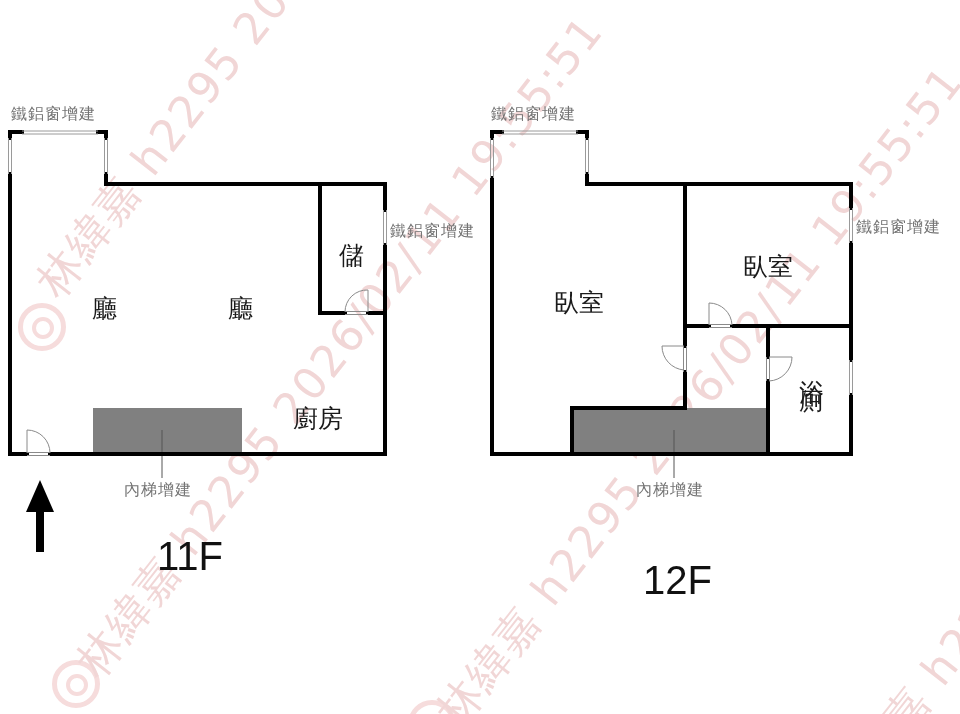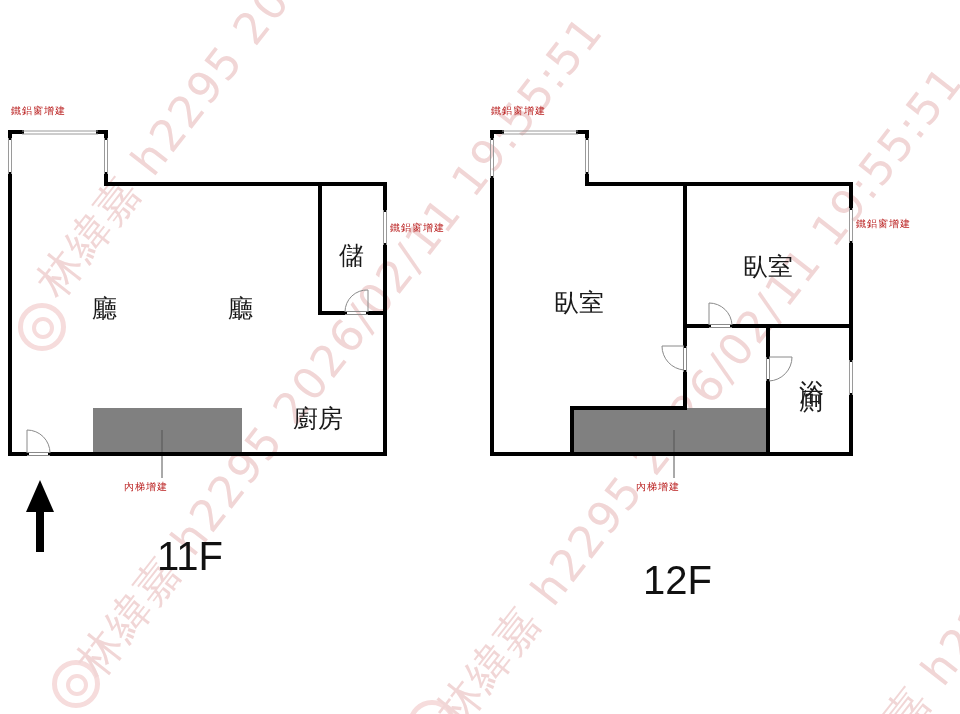--- a/index.html
+++ b/index.html
@@ -2,21 +2,21 @@
 <html><head>
   <meta charset="utf-8">
   <style>
     html, body { margin: 0; padding: 0; background: #ffffff; }
     body { width: 960px; height: 714px; overflow: hidden; position: relative; font-family: "DejaVu Sans", sans-serif; }
     #stage { position: absolute; left: 0; top: 0; width: 960px; height: 714px; }
     .wm { position: absolute; color: #f1d6d6; font-size: 44px; white-space: nowrap; transform-origin: left bottom; transform: rotate(-52deg); font-family: "DejaVu Sans", sans-serif; letter-spacing: 2px; pointer-events: none; }
     .wm-logo { position: absolute; width: 38px; height: 38px; border: 5px solid #f6dcdc; border-radius: 50%; pointer-events: none; }
     .wm-logo::after { content: ""; position: absolute; left: 9px; top: 9px; width: 14px; height: 14px; border: 4px solid #f6dcdc; border-radius: 50%; }
     .lbl { position: absolute; font-family: "DejaVu Sans", sans-serif; color: #222; white-space: nowrap; }
-    .lbl-small { font-size: 10px; color: #b91c1c; letter-spacing: 1px; }
+    .lbl-small { font-size: 16px; color: #737373; letter-spacing: 1px; }
     .lbl-room { font-size: 25px; color: #1a1a1a; }
     .lbl-floor { font-size: 40px; color: #111; font-family: "Liberation Sans", sans-serif; }
     .lbl-vert { writing-mode: vertical-rl; letter-spacing: 6px; }
   </style>
 </head>
 <body>
 
 <div id="stage">
 
   <div class="wm-logo" style="left:18px; top:303px;"></div>

